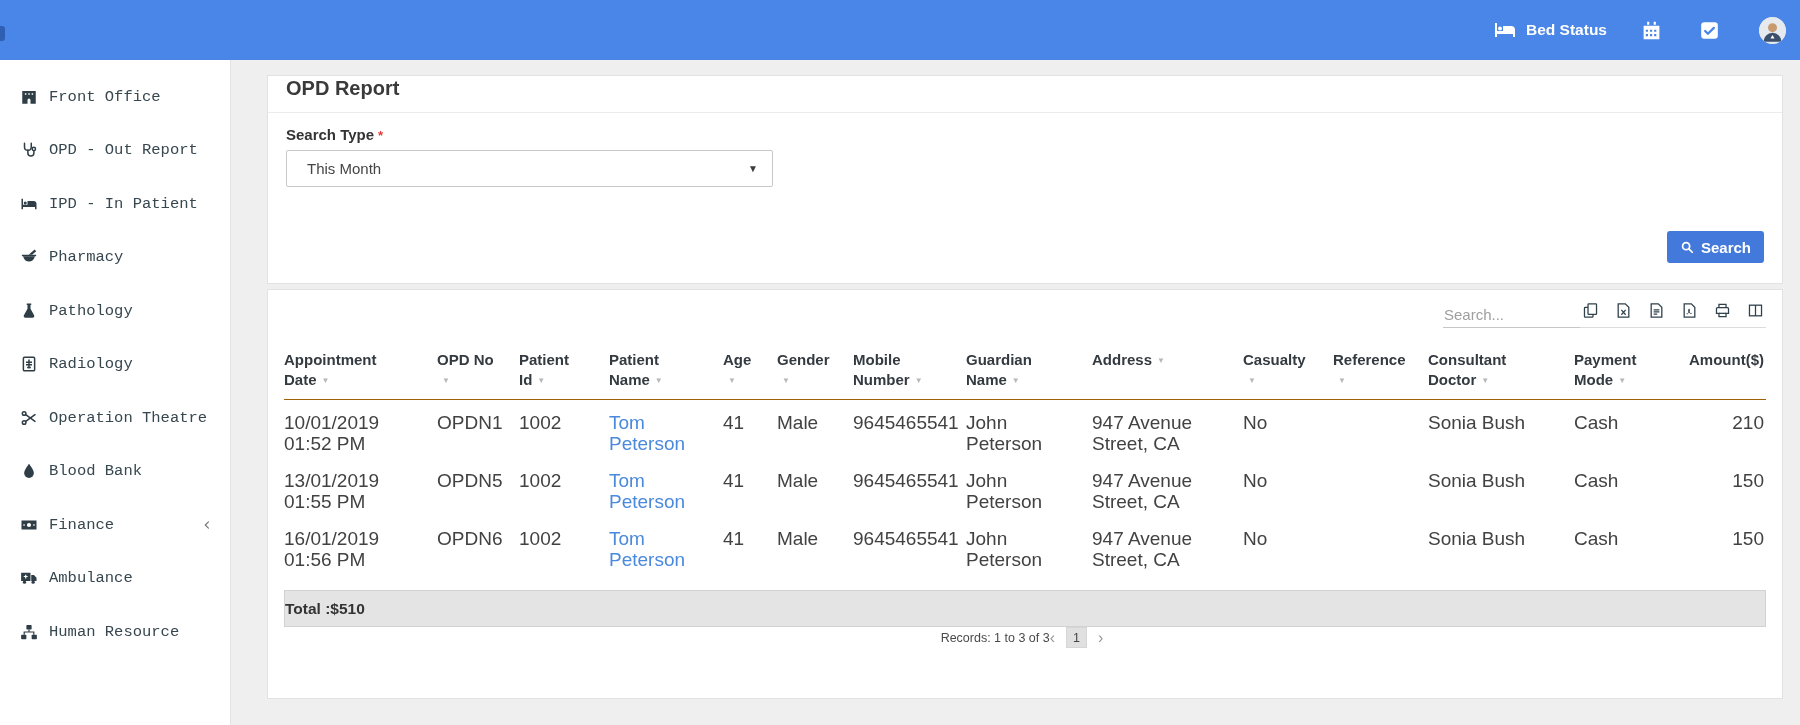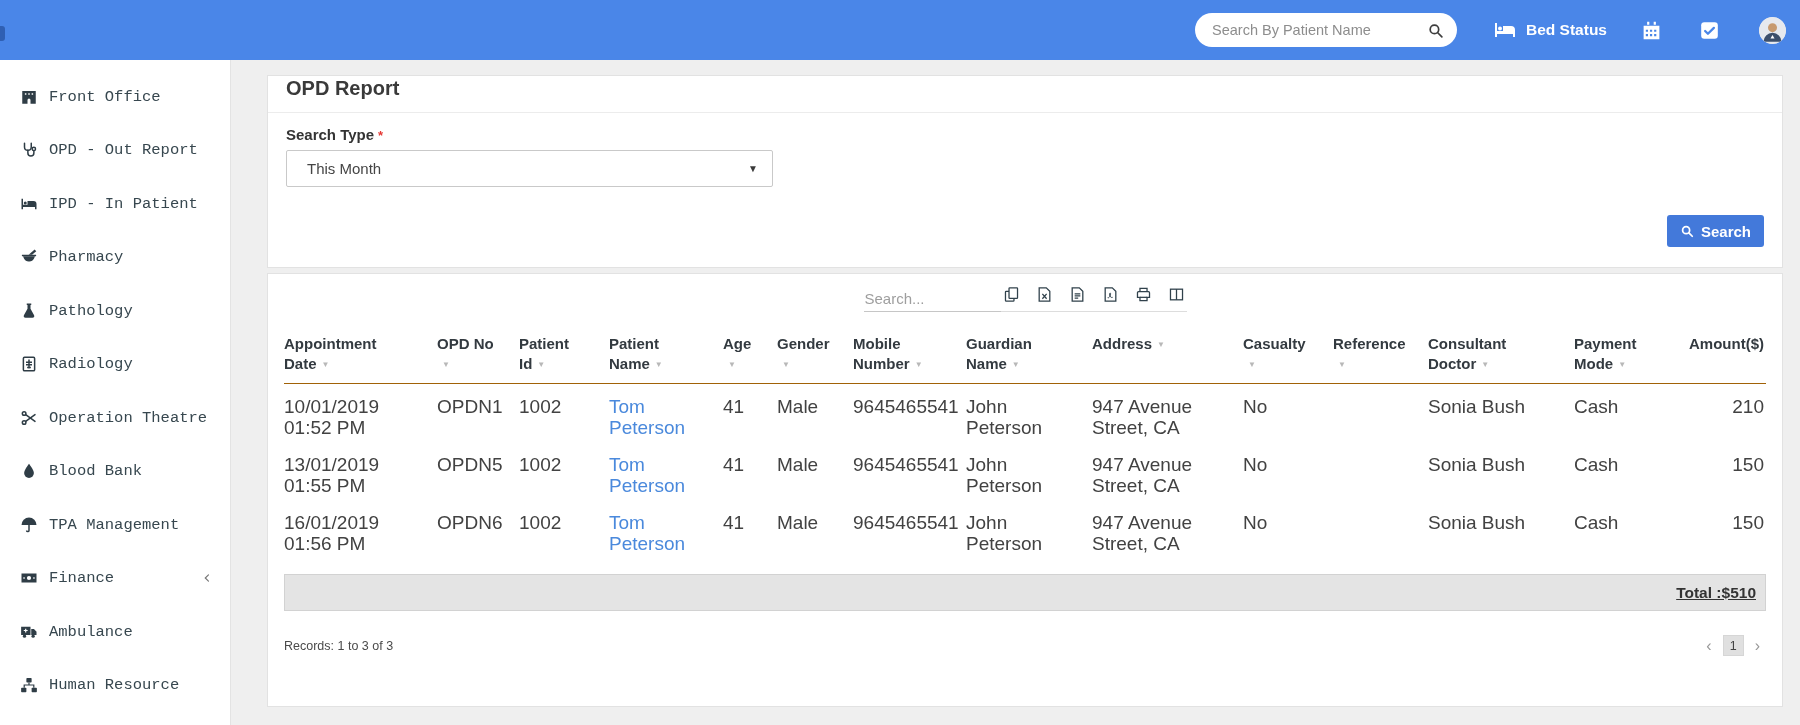--- a/index.html
+++ b/index.html
@@ -41,70 +41,61 @@
   .main{position:absolute; top:60px; left:232px; right:0; bottom:0; padding:15px 17px 0 35px;}
   .card{background:#fff; border:1px solid #e2e2e2;}
   .card-report{margin-bottom:5px;}
   .card-title{font-size:20px; color:#3a3a3a; padding:1px 18px 12px; border-bottom:1px solid #ececec;}
   .report-body{padding:13px 18px 20px;}
   .ftype-label{font-size:15px; font-weight:bold; color:#333;}
   .req{color:#e53935; font-size:13px; margin-left:4px; font-weight:bold;}
   .select{width:487px; height:37px; border:1px solid #c9c9c9; border-radius:2px; margin-top:7px;
           display:flex; align-items:center; padding:0 14px 0 20px; font-size:15px; color:#454545; cursor:pointer;}
   .sel-arrow{margin-left:auto; font-size:10px; color:#3a3a3a;}
-  .btn-row{display:flex; justify-content:flex-end; margin-top:28px;align-items:flex-end;}
+  .btn-row{display:flex; justify-content:flex-end; margin-top:44px;align-items:flex-end;}
   .btn-search{display:flex; align-items:center; gap:7px; background:var(--btn); color:#fff; border:none;
               border-radius:3px; height:32px; padding:0 13px; font-size:15px; font-weight:bold;
               font-family:inherit; cursor:pointer;}
   .btn-search svg{width:14px; height:14px;}
 
   
   .card-table{padding:12px 16px 50px;}
-  .table-toolbar{display:flex; justify-content:center; align-items:flex-end;}
+  .table-toolbar{display:flex; justify-content:flex-end; align-items:flex-end;}
   .filter-input{width:137px; border:none; border-bottom:1px solid #c6c6c6; outline:none; font-size:15px;
                 color:#555; padding:4px 1px; font-family:inherit;}
   .filter-input::placeholder{color:#9e9e9e;}
   .export-icons{display:flex; gap:16px; padding:0 2px 8px; border-bottom:1px solid #ddd; color:#30414b;}
   .export-icons .exp{width:17px; height:17px; cursor:pointer;}
   .export-icons svg{width:17px; height:17px;}
 
   table{width:100%; border-collapse:collapse; table-layout:fixed; margin-top:10px;}
   th{text-align:left; vertical-align:top; font-size:15px; font-weight:bold; color:#333a40;
      padding:12px 8px 8px 0; border-bottom:1px solid #a16207; line-height:20px; cursor:pointer;}
   th .lbl{white-space:pre-line;}
   .sort-arrow{font-size:8px; color:#b8b8b8; margin-left:5px; vertical-align:2px;}
   td{font-size:19px; color:var(--txt); vertical-align:top; padding:12px 8px 4px 0;
      line-height:21px; white-space:pre-line;}
   .right{text-align:right; padding-right:2px;}
   .plink{color:var(--link); cursor:pointer;}
 
   .total-bar{margin-top:16px; height:37px; background:#e4e4e4; border:1px solid #d2d2d2;
-             display:flex; align-items:center; justify-content:flex-end; padding-right:9px;
-             font-size:15.5px; font-weight:bold; color:#333;text-decoration:underline;}
-  .table-footer{margin-top:24px; display:flex; justify-content:space-between; align-items:center;}
+             display:flex; align-items:center; padding-right:9px;
+             font-size:15.5px; font-weight:bold; color:#333;}
+  .table-footer{display:flex; justify-content:center; align-items:center;}
   .records{font-size:12.5px; color:#4a4a4a;}
   .pagination{display:flex; align-items:center; gap:11px; padding-right:6px;}
   .pg-nav{color:#999; font-size:16px; cursor:pointer; line-height:1;}
   .pg-page{width:21px; height:21px; background:#e0e0e0; border:1px solid #d6d6d6; display:flex;
            align-items:center; justify-content:center; font-size:12.5px; color:#444; cursor:pointer;}
 </style>
 </head>
 <body>
 
 <header class="topbar">
   <div class="logo-nub"></div>
-  <div class="search-pill">
-    <input placeholder="Search By Patient Name" style="">
-    <span class="pill-mag">
-      <svg viewBox="0 0 24 24" fill="none" stroke="currentColor" stroke-width="2.4" stroke-linecap="round">
-          <circle cx="10.5" cy="10.5" r="6"></circle>
-          <path d="M15.2 15.2L21 21"></path>
-        </svg>
-    </span>
-  </div>
   <div class="bed-status">
     <span class="topicon">
       <svg viewBox="0 0 24 24" fill="currentColor">
           <path d="M2 5v14h2v-3h16v3h2v-7a4 4 0 0 0-4-4h-8v5H4V5z"></path>
           <circle cx="7" cy="10.5" r="2"></circle>
         </svg>
     </span>
     <span>Bed Status</span>
   </div>
   <span class="topicon cal">
@@ -194,29 +185,20 @@
       </span>
       <span>Operation Theatre</span>
     </div>
     <div class="side-item">
       <span class="sicon">
         <svg viewBox="0 0 24 24" fill="currentColor">
           <path d="M12 2.2S5.5 10.5 5.5 14.7a6.5 6.5 0 0 0 13 0C18.5 10.5 12 2.2 12 2.2z"></path>
         </svg>
       </span>
       <span>Blood Bank</span>
-    </div>
-    <div class="side-item">
-      <span class="sicon">
-        <svg viewBox="0 0 24 24" fill="currentColor">
-          <path d="M12 2a10 10 0 0 1 10 10H2A10 10 0 0 1 12 2z"></path>
-          <path d="M11 12h2v7.2a2.6 2.6 0 0 1-5.2 0h2a.6.6 0 0 0 1.2 0z"></path>
-        </svg>
-      </span>
-      <span>TPA Management</span>
     </div>
     <div class="side-item">
       <span class="sicon">
         <svg viewBox="0 0 24 24" fill="currentColor">
           <path fill-rule="evenodd" d="M2 6h20v12H2zm10 3.2a2.8 2.8 0 1 0 0 5.6 2.8 2.8 0 0 0 0-5.6zM4.5 11h1.8v2H4.5zm13.2 0h1.8v2h-1.8z"></path>
         </svg>
       </span>
       <span>Finance</span>
       <span class="side-chev">
         <svg viewBox="0 0 24 24" fill="none" stroke="currentColor" stroke-width="2" stroke-linecap="round">

